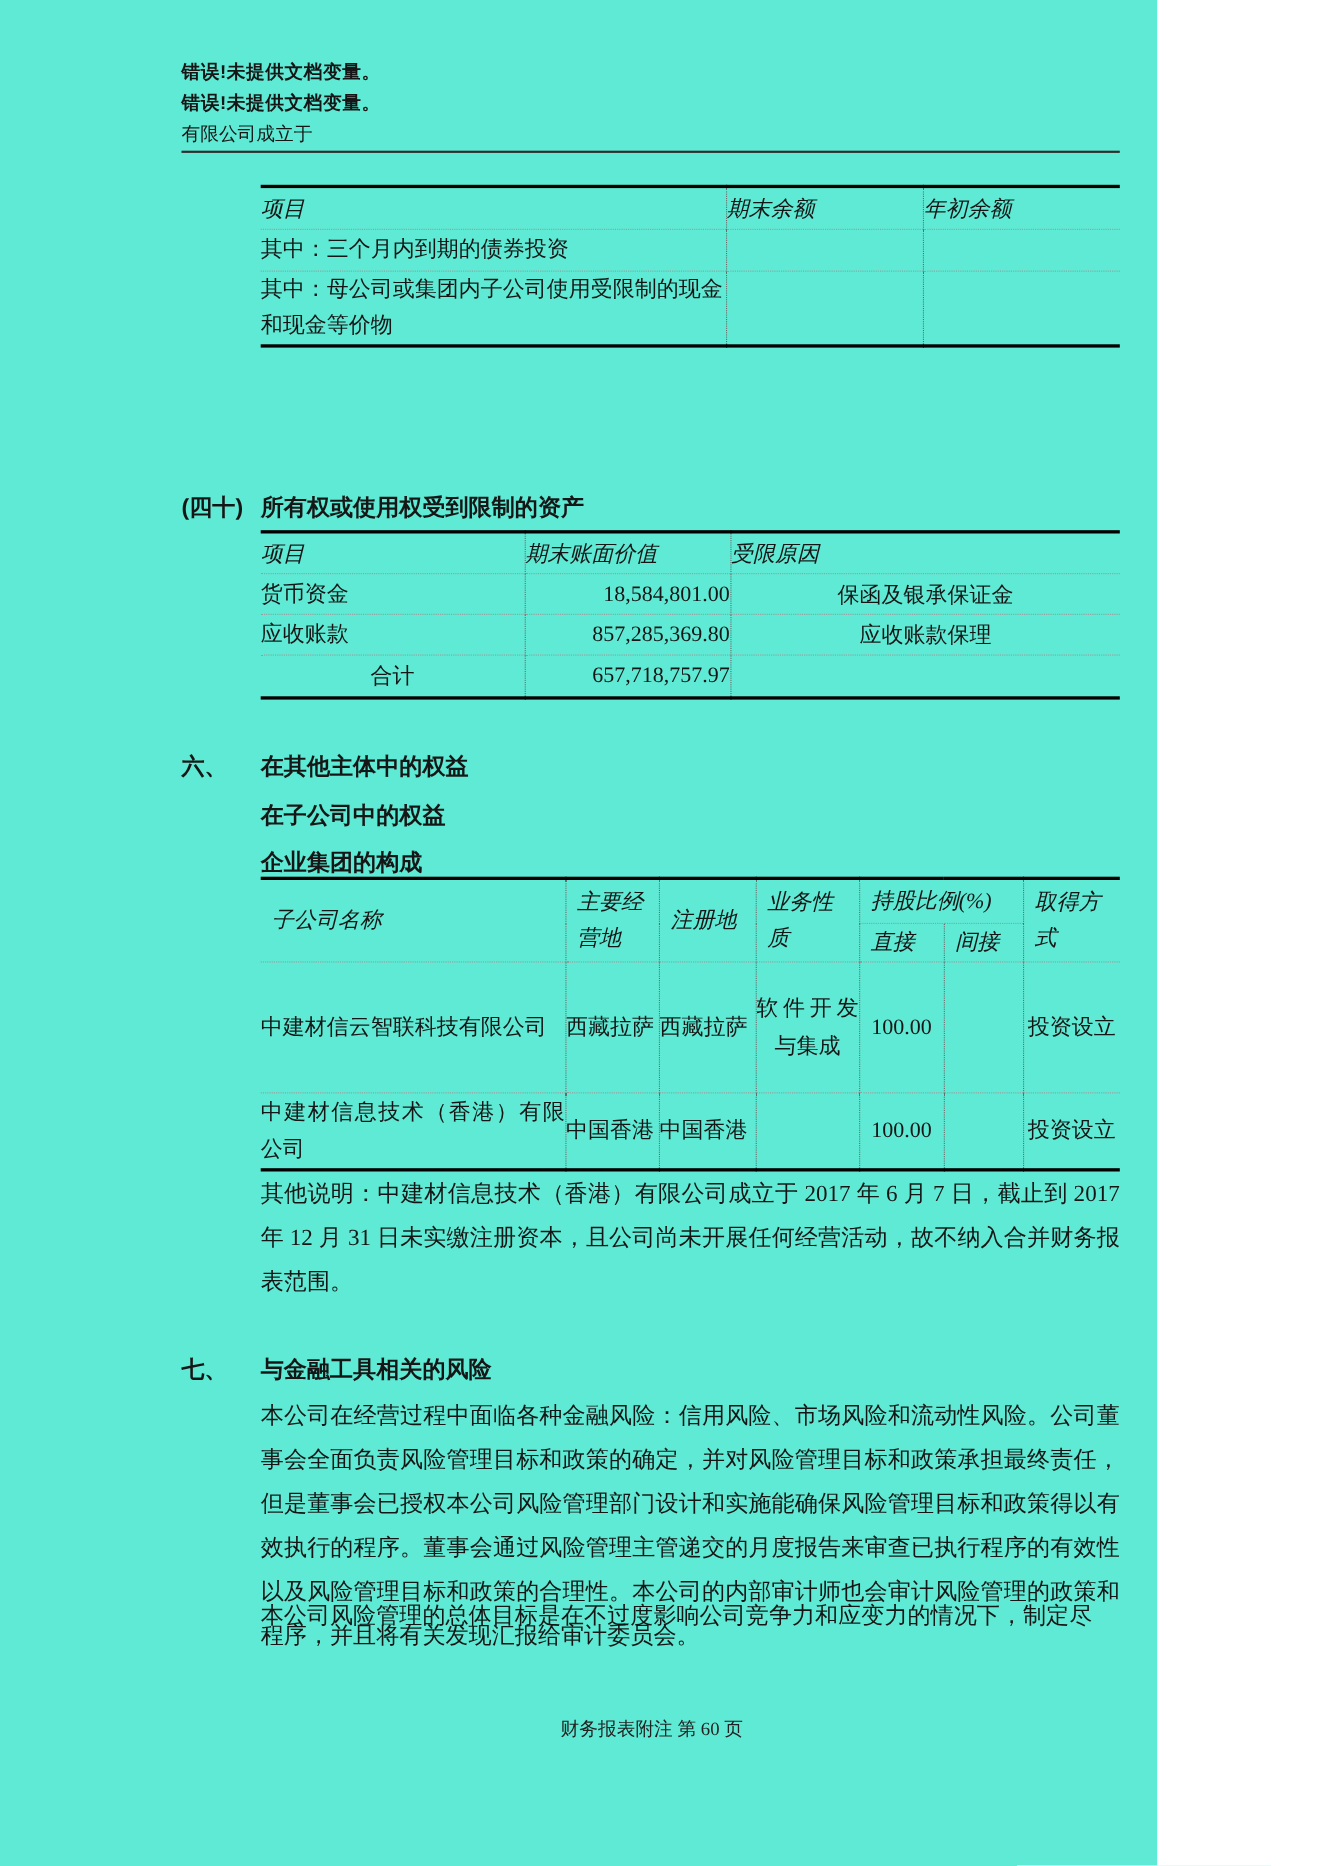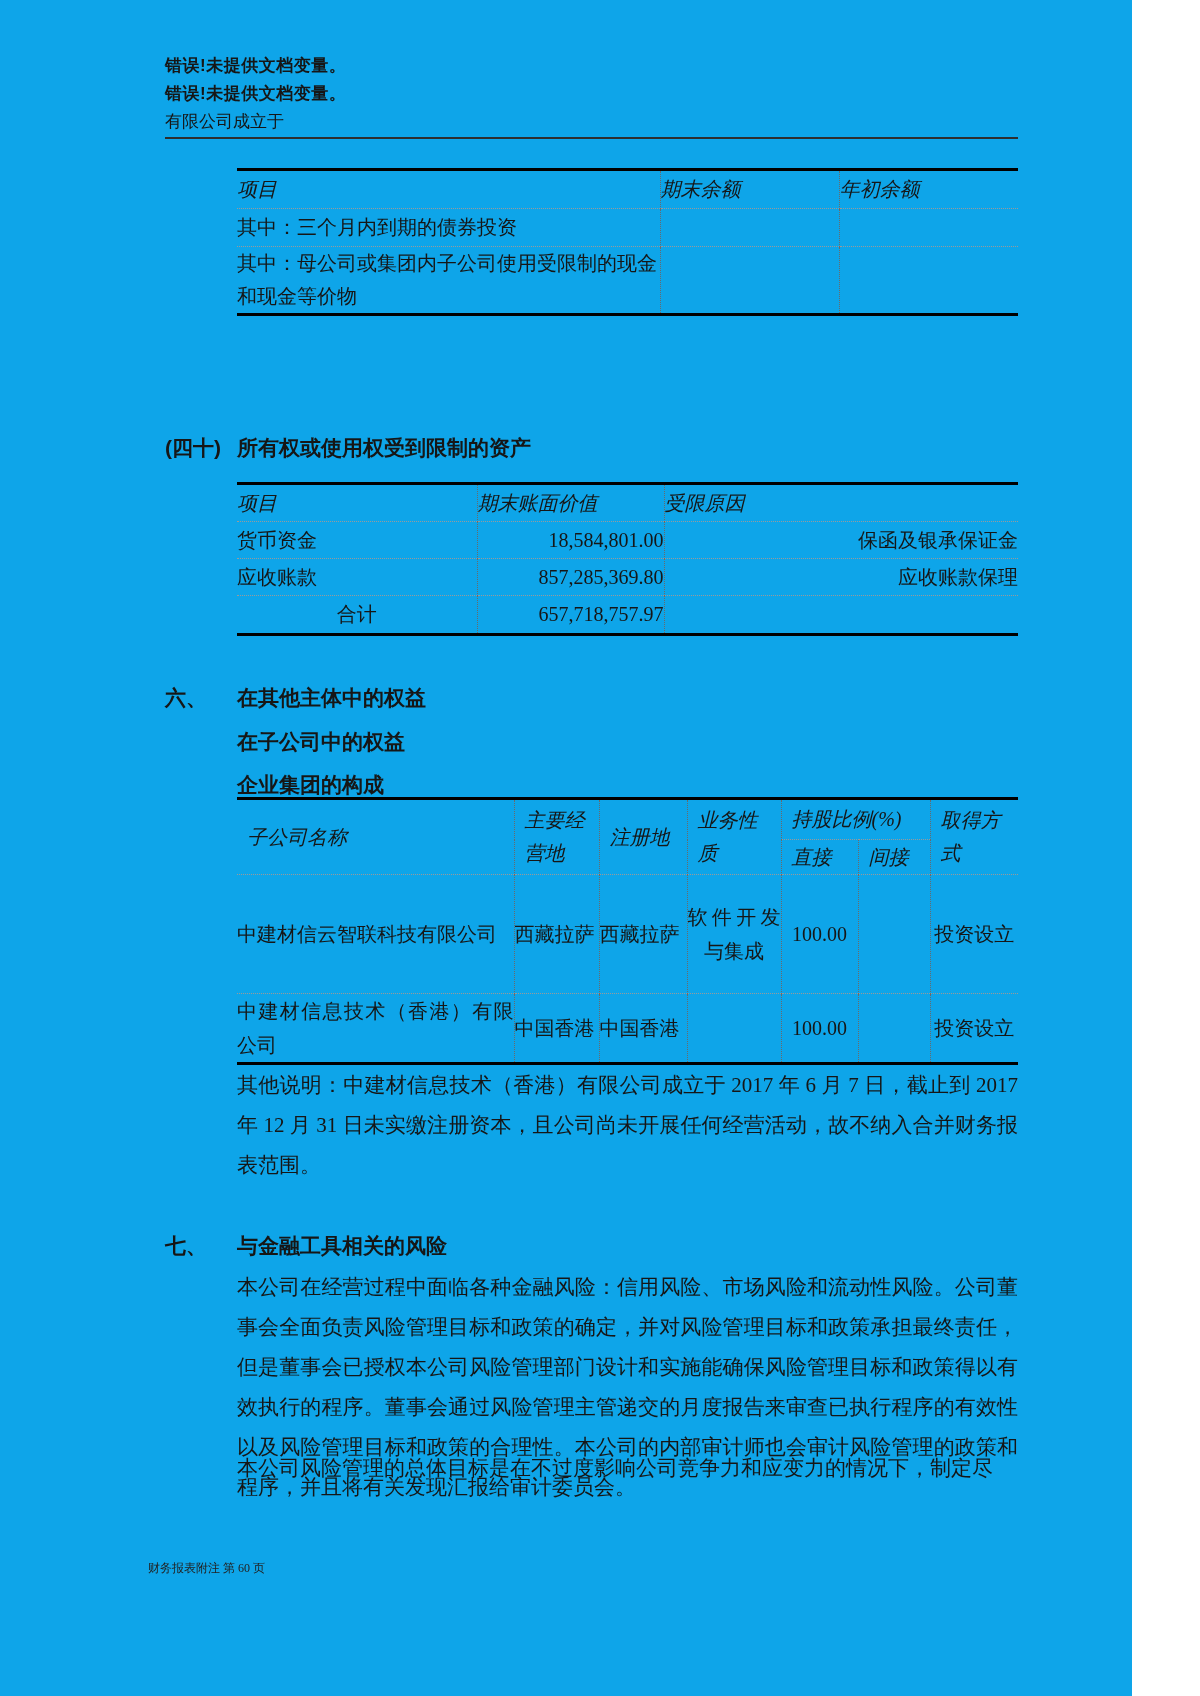--- a/index.html
+++ b/index.html
@@ -1,37 +1,37 @@
 <!DOCTYPE html>
 <html><head>
 <meta charset="utf-8">
 <style>
   html,body{margin:0;padding:0;background:#fff;}
   .page{
-    position:relative;width:1132px;height:1696px;background:#0ea5e9;
+    position:relative;width:1052px;height:1696px;background:#5eead4;
     font-family:"Liberation Serif","DejaVu Serif",serif;color:#161616;
     overflow:hidden;
   }
   
   .doc-header{position:absolute;left:165px;top:52px;}
   .hdr-err{font-family:"Liberation Sans","DejaVu Sans",sans-serif;font-weight:bold;font-size:17px;line-height:28px;letter-spacing:.5px;}
   .hdr-sub{font-size:17px;line-height:28px;}
   .header-rule{position:absolute;left:165px;top:137px;width:853px;border-top:2px solid #2e2e2e;}
 
   
   .tbl{position:absolute;border-collapse:collapse;table-layout:fixed;font-size:20px;
        border-top:3px solid #000;border-bottom:3px solid #000;}
   .tbl th,.tbl td{font-weight:normal;padding:0;vertical-align:middle;
        border-left:1px dotted #6a6a6a;border-top:1px dotted #9a9a9a;overflow:hidden;}
   .tbl .bl0{border-left:0;}
   .tbl th{text-align:left;font-style:italic;}
   .lft{text-align:left;padding-left:12px;padding-right:2px;line-height:33px;}
   .num{text-align:right;padding-right:12px;}
   .ctr{text-align:center;}
-  .rsn{text-align:right;padding-left:12px;}
+  .rsn{text-align:center;padding-left:12px;}
 
   
   .tbl-cash{left:237px;top:168px;width:781px;}
   .tbl-cash tr:nth-child(1) th{height:37px;}
   .tbl-cash tr:nth-child(2) td{height:37px;}
   .tbl-cash tr:nth-child(3) td{height:36px;}
   .tbl-cash tr:nth-child(4) td{height:73px;}
 
   .tbl-restricted{left:237px;top:482px;width:781px;}
   .tbl-restricted tr:nth-child(1) th{height:36px;}
@@ -48,38 +48,38 @@
   .cell-name{text-align:justify;text-align-last:left;padding:0 10px;line-height:34px;}
   .cell-wrap{text-align:justify;text-align-last:left;padding:0 10px;line-height:34px;}
   .cell-cwrap{text-align:justify;text-align-last:center;padding:0 10px;line-height:34px;}
   .cell-mid{text-align:center;line-height:34px;}
 
   
   .sec{position:absolute;left:165px;display:flex;
        font-family:"Liberation Sans","DejaVu Sans",sans-serif;font-weight:bold;
        font-size:21px;line-height:26px;}
   .sec .sec-num{width:72px;flex:0 0 72px;}
-  .sec40{top:435px;}
+  .sec40{top:449px;}
   .sec6{top:685px;}
   .sec7{top:1233px;}
   .subhead{position:absolute;left:237px;font-family:"Liberation Sans","DejaVu Sans",sans-serif;
        font-weight:bold;font-size:21px;line-height:26px;}
   .sub1{top:729px;}
   .sub2{top:772px;}
 
   
   .para{position:absolute;left:237px;width:781px;font-size:21px;line-height:40px;
         text-align:justify;text-align-last:left;}
   .note-para{top:1065px;}
   .risk-para1{top:1267px;}
   .risk-para2{top:1448px;}
 
   
-  .page-footer{position:absolute;left:148px;top:1560px;width:853px;
-        font-size:12px;color:#222;}
+  .page-footer{position:absolute;left:166px;top:1560px;width:853px;text-align:center;
+        font-size:17px;color:#222;}
 </style>
 </head>
 <body>
 
 <div class="page">
 
   <div class="doc-header">
     <div class="hdr-err">错误!未提供文档变量。</div>
     <div class="hdr-err">错误!未提供文档变量。</div>
     <div class="hdr-sub">有限公司成立于</div>

